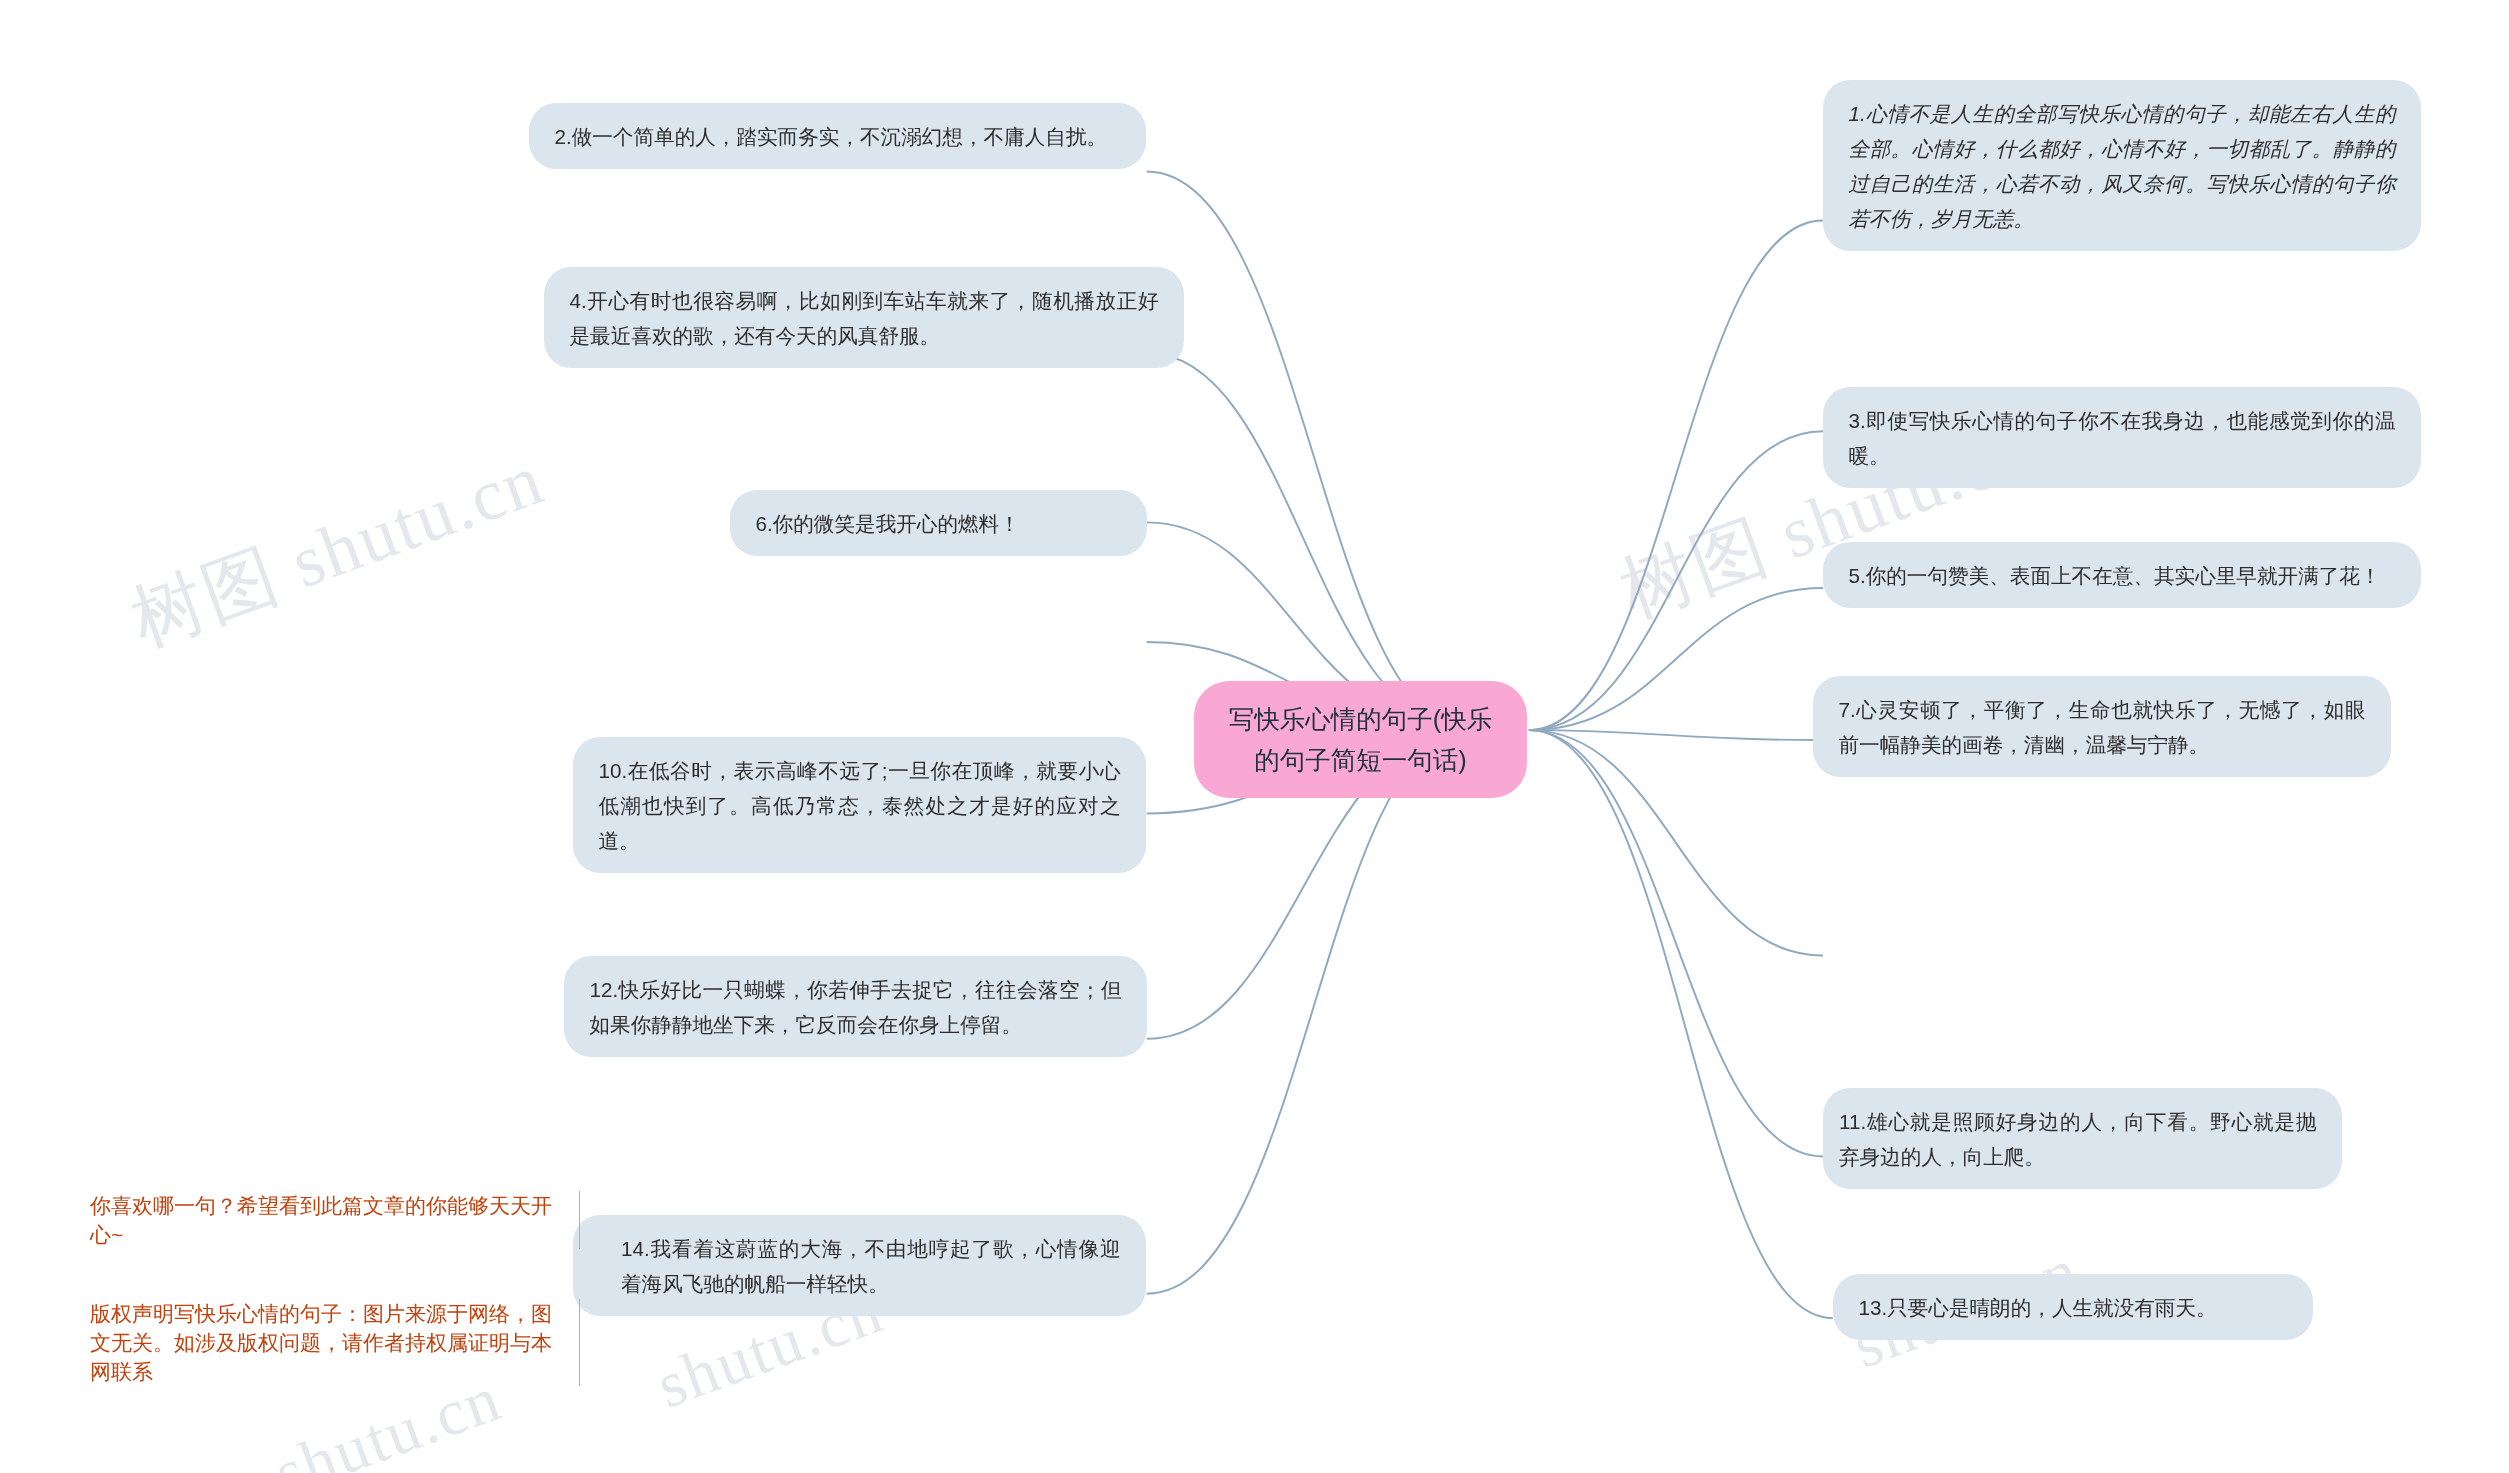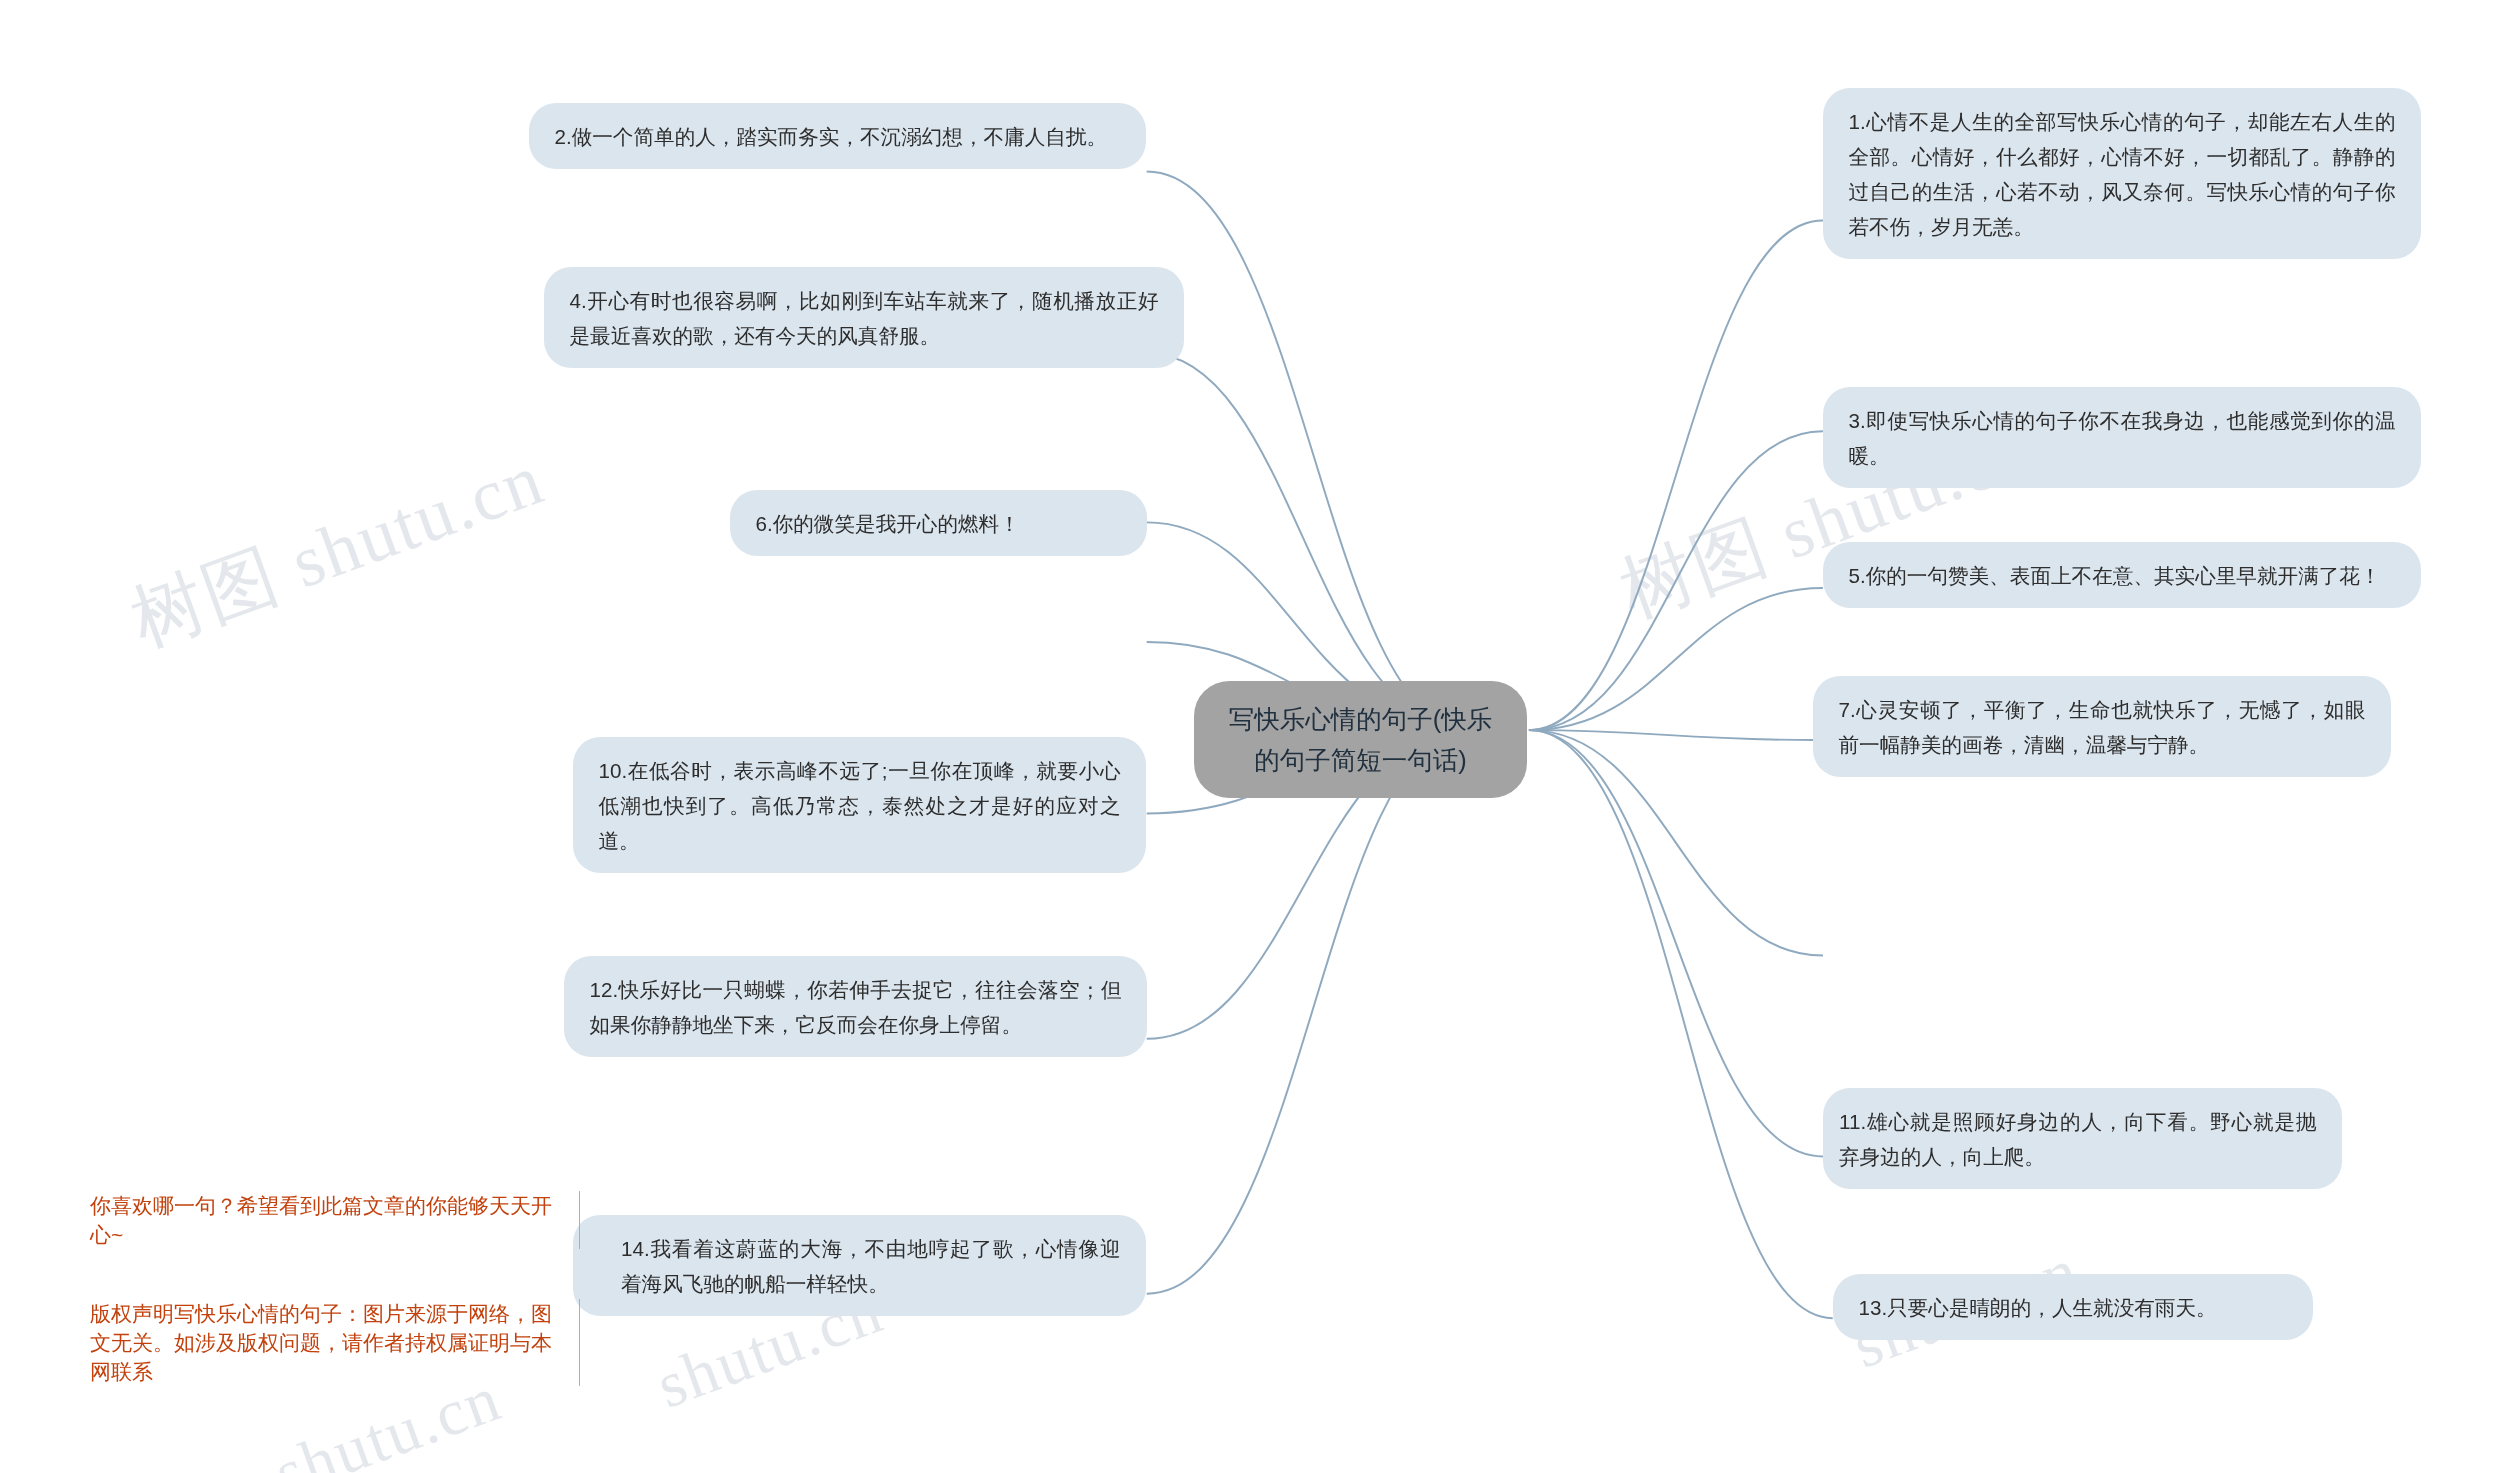--- a/index.html
+++ b/index.html
@@ -43,21 +43,21 @@
     box-sizing: border-box;
     background: #dbe5ee;
     border-radius: 27.4px;
     color: #2d2d2d;
     font-size: 20.6px;
     line-height: 35px;
     padding: 15.7px 25.5px;
     text-align: justify;
   }
   .node.center {
-    background: #a3a3a3;
+    background: #f9a8d4;
     border-radius: 35px;
     text-align: center;
     font-size: 25.5px;
     line-height: 41px;
     color: #20303f;
     padding: 17.6px 23.5px;
   }
   .node .txt {
     display: block;
   }
@@ -126,21 +126,21 @@
   </div>
 
   <div class="node" style="left:564px; top:956px; width:583px;">
     <span class="txt">12.快乐好比一只蝴蝶，你若伸手去捉它，往往会落空；但如果你静静地坐下来，它反而会在你身上停留。</span>
   </div>
 
   <div class="node" style="left:573px; top:1215px; width:573px;padding-left:48px;">
     <span class="txt">14.我看着这蔚蓝的大海，不由地哼起了歌，心情像迎着海风飞驰的帆船一样轻快。</span>
   </div>
 
-  <div class="node" style="left:1823px; top:88px; width:598px;">
+  <div class="node" style="left:1823px; top:80px; width:598px;font-style:italic;">
     <span class="txt">1.心情不是人生的全部写快乐心情的句子，却能左右人生的全部。心情好，什么都好，心情不好，一切都乱了。静静的过自己的生活，心若不动，风又奈何。写快乐心情的句子你若不伤，岁月无恙。</span>
   </div>
 
   <div class="node" style="left:1823px; top:387px; width:598px;">
     <span class="txt">3.即使写快乐心情的句子你不在我身边，也能感觉到你的温暖。</span>
   </div>
 
   <div class="node" style="left:1823px; top:542px; width:598px;">
     <span class="txt">5.你的一句赞美、表面上不在意、其实心里早就开满了花！</span>
   </div>

